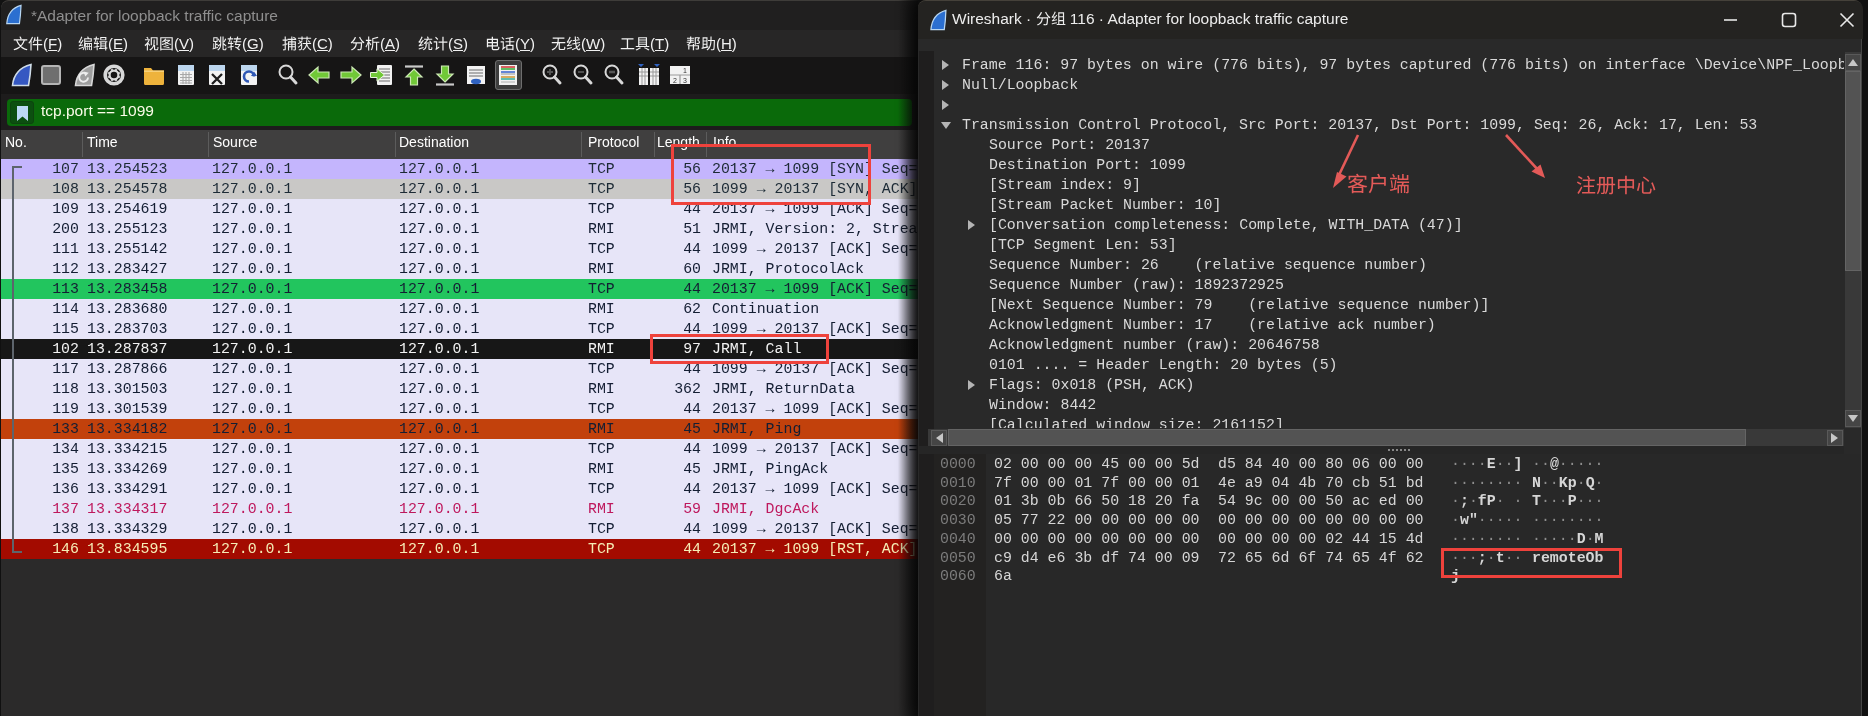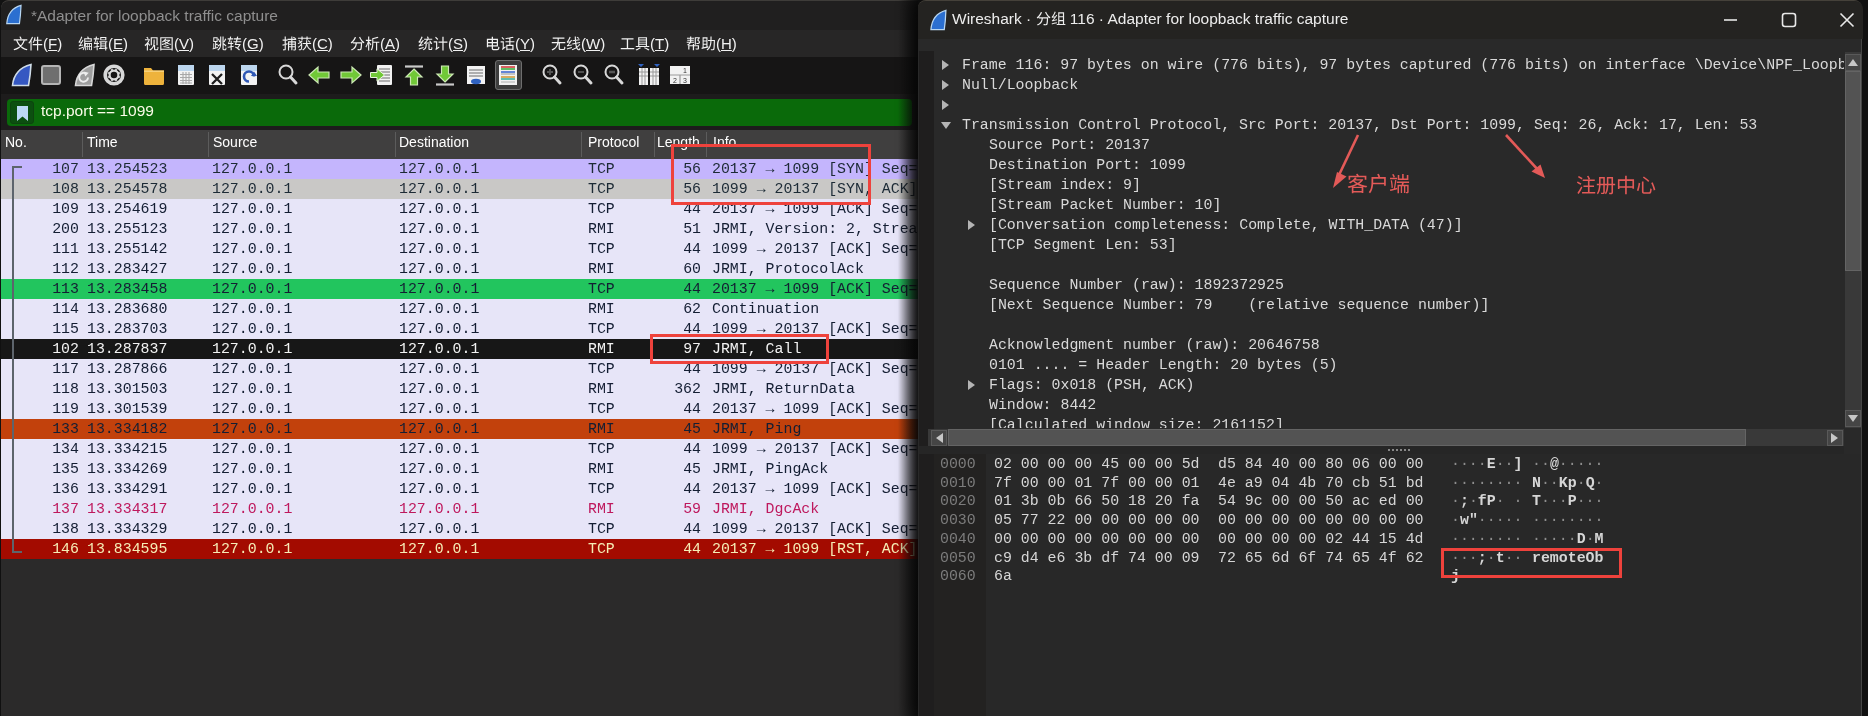--- a/index.html
+++ b/index.html
@@ -504,22 +504,24 @@
 <div class="tri trir" style="left:23px;top:49px"></div>
 <div class="tri trid" style="left:22px;top:71px"></div>
 <div class="dl" style="left:43px;top:64px">Transmission Control Protocol, Src Port: 20137, Dst Port: 1099, Seq: 26, Ack: 17, Len: 53</div>
 <div class="dl" style="left:70px;top:84px">Source Port: 20137</div>
 <div class="dl" style="left:70px;top:104px">Destination Port: 1099</div>
 <div class="dl" style="left:70px;top:124px">[Stream index: 9]</div>
 <div class="dl" style="left:70px;top:144px">[Stream Packet Number: 10]</div>
 <div class="tri trir" style="left:49px;top:169px"></div>
 <div class="dl" style="left:70px;top:164px">[Conversation completeness: Complete, WITH_DATA (47)]</div>
 <div class="dl" style="left:70px;top:184px">[TCP Segment Len: 53]</div>
+<div class="dl" style="left:70px;top:204px">Sequence Number: 26    (relative sequence number)</div>
 <div class="dl" style="left:70px;top:224px">Sequence Number (raw): 1892372925</div>
 <div class="dl" style="left:70px;top:244px">[Next Sequence Number: 79    (relative sequence number)]</div>
+<div class="dl" style="left:70px;top:264px">Acknowledgment Number: 17    (relative ack number)</div>
 <div class="dl" style="left:70px;top:284px">Acknowledgment number (raw): 20646758</div>
 <div class="dl" style="left:70px;top:304px">0101 .... = Header Length: 20 bytes (5)</div>
 <div class="tri trir" style="left:49px;top:329px"></div>
 <div class="dl" style="left:70px;top:324px">Flags: 0x018 (PSH, ACK)</div>
 <div class="dl" style="left:70px;top:344px">Window: 8442</div>
 <div class="dl" style="left:70px;top:364px">[Calculated window size: 2161152]</div>
 </div>
 <div class="sb" style="left:927px;top:51px;width:16px;height:376px"></div>
 <div class="sbbtn" style="left:927px;top:53px;width:16px;height:17px"></div>
 <svg class="ab" width="16" height="17" viewBox="0 0 16 17" style="left:927px;top:53px">

